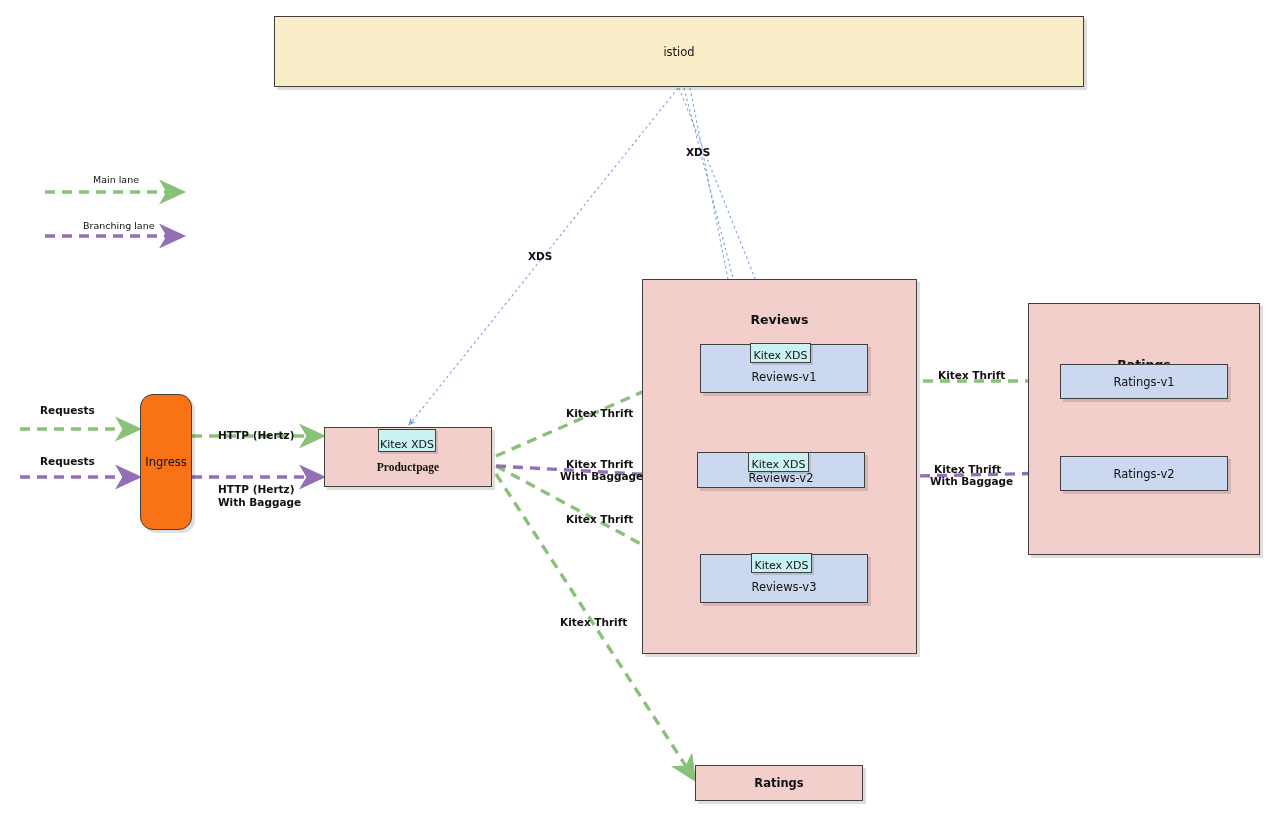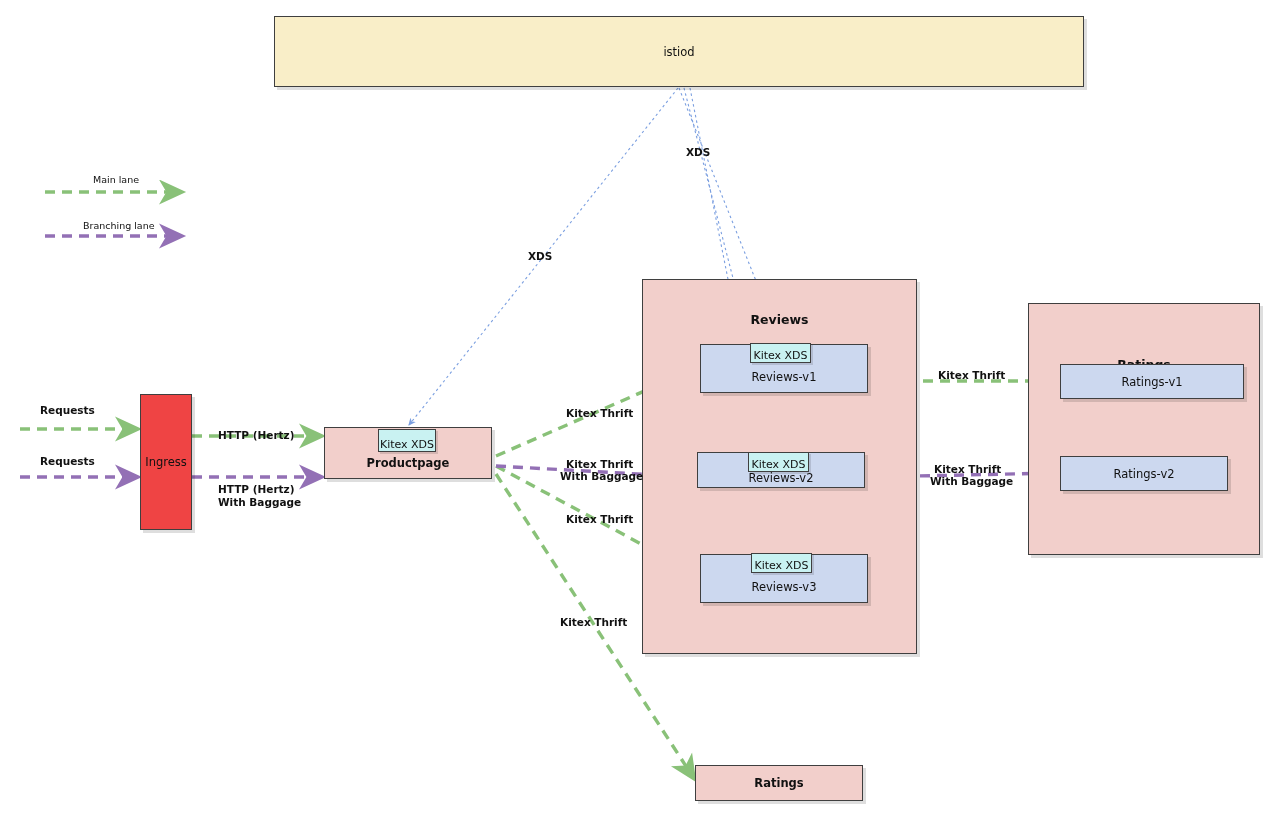--- a/index.html
+++ b/index.html
@@ -10,21 +10,21 @@
 
   .node{position:absolute;box-sizing:border-box;border:1.6px solid #3f3f3f;
         box-shadow:3px 3px 0 rgba(0,0,0,0.13);display:flex;align-items:center;
         justify-content:center;text-align:center;}
   .grp{position:absolute;box-sizing:border-box;border:1.6px solid #3f3f3f;
        background:#f2cfcb;box-shadow:3px 3px 0 rgba(0,0,0,0.13);}
   .grp-title{position:absolute;left:0;right:0;text-align:center;font-weight:bold;
              font-size:12.5px;color:#111;margin-top:24px;}
   .pink{background:#f2cfcb;}
   .blue{background:#ccd8ef;}
-  .green{background:#ef4444;}
+  .green{background:#f97316;border-radius:13px;}
   .cream{background:#f9eec8;}
   .bold{font-weight:bold;}
   .lbl{position:absolute;font-size:10.5px;color:#111;white-space:pre;line-height:13px;font-weight:bold;}
   .xds-badge{position:absolute;box-sizing:border-box;border:1.3px solid #3f3f3f;
              background:#c9f2f2;font-size:11px;color:#111;display:flex;
              align-items:flex-end;justify-content:center;
              box-shadow:2px 2px 0 rgba(0,0,0,0.12);}
   .node-txt{font-size:11.5px;color:#111;}
   .legend-lbl{position:absolute;font-size:9.5px;color:#111;white-space:nowrap;}
 </style>
@@ -83,21 +83,21 @@
     </svg>
   </div>
 
   <div class="lbl" style="left:528px;top:250px;">XDS</div>
   <div class="lbl" style="left:686px;top:146px;">XDS</div>
 
   <div class="node green" style="left:140px;top:394px;width:52px;height:136px;">
     <span class="node-txt">Ingress</span>
   </div>
 
-  <div class="node pink" style="left:324px;top:427px;width:168px;height:52px;">
+  <div class="node pink" style="left:324px;top:427px;width:168px;height:60px;font-family:Liberation Serif, serif;">
     <span class="node-txt bold" style="margin-top:20px;">Productpage</span>
   </div>
   <div class="xds-badge" style="left:378px;top:429px;width:58px;height:23px;">
     <span>Kitex XDS</span>
   </div>
 
   <div class="grp" style="left:642px;top:279px;width:275px;height:375px;"></div>
   <div class="grp-title" style="left:642px;top:288px;width:275px;">Reviews</div>
 
   <div class="node blue" style="left:700px;top:344px;width:168px;height:49px;">
@@ -117,21 +117,21 @@
   <div class="node blue" style="left:700px;top:554px;width:168px;height:49px;">
     <span class="node-txt" style="margin-top:16px;">Reviews-v3</span>
   </div>
   <div class="xds-badge" style="left:751px;top:553px;width:61px;height:20px;">
     <span>Kitex XDS</span>
   </div>
 
   <div class="grp" style="left:1028px;top:303px;width:232px;height:252px;"></div>
   <div class="grp-title" style="left:1028px;top:333px;width:232px;">Ratings</div>
 
-  <div class="node blue" style="left:1060px;top:364px;width:184px;height:35px;">
+  <div class="node blue" style="left:1060px;top:364px;width:168px;height:35px;">
     <span class="node-txt">Ratings-v1</span>
   </div>
   <div class="node blue" style="left:1060px;top:456px;width:168px;height:35px;">
     <span class="node-txt">Ratings-v2</span>
   </div>
 
   <div class="node pink" style="left:695px;top:765px;width:168px;height:36px;">
     <span class="node-txt bold">Ratings</span>
   </div>
 

